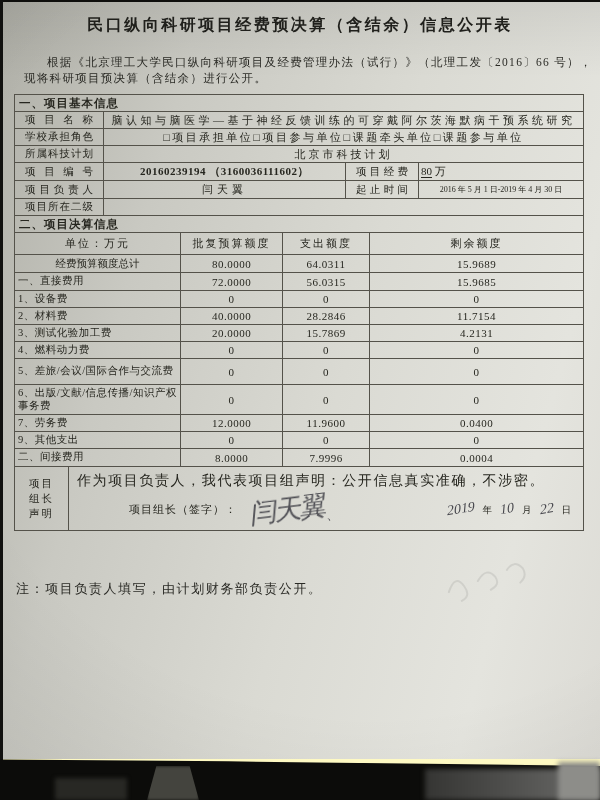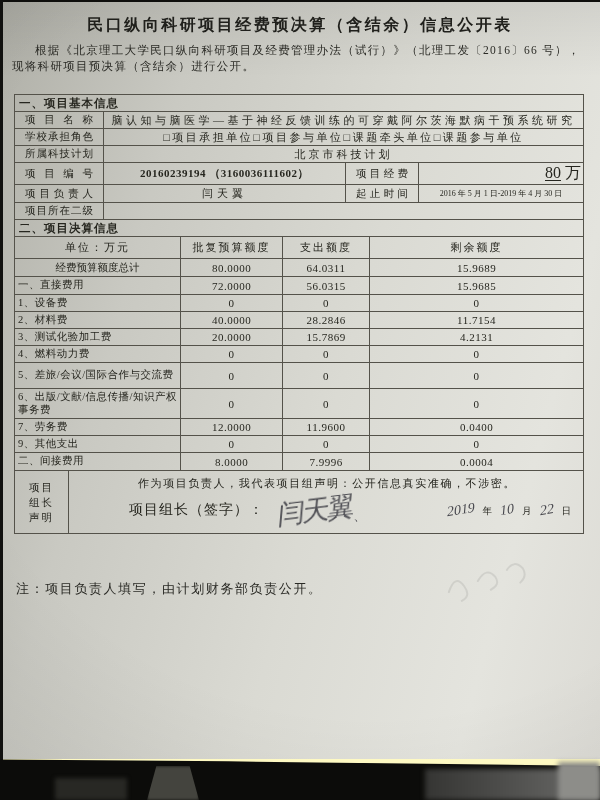--- a/index.html
+++ b/index.html
@@ -38,53 +38,53 @@
   
   .bleed { position:absolute; left:438px; top:558px; width:100px; height:48px; opacity:0.09; transform:rotate(-6deg); }
 
   .title {
     position:absolute; top:15px; left:0; width:100%; text-align:center;
     font-size:16px; font-weight:bold; letter-spacing:2.5px; color:#20201c;
   }
   .intro {
     position:absolute; top:43px; left:12px; width:574px;
     font-size:11.5px; line-height:15.5px; letter-spacing:1.3px; color:#2a2a25;
-    text-indent:2em; margin:0;
+    text-indent:2em; margin:12px;
   }
 
   .tables { position:absolute; left:14px; top:94px; width:569px; color:#26261f; }
   table { border-collapse:collapse; table-layout:fixed; width:569px; margin-top:-1px; }
   table.first { margin-top:0; }
   td { border:1px solid #54524a; padding:0 2px; font-size:10.5px; vertical-align:middle; overflow:hidden; white-space:nowrap; }
   tr.h17 > td { height:16px; }
   tr.h18 > td { height:17px; }
   tr.h22 > td { height:21px; }
   tr.h26 > td { height:25px; }
   tr.h30 > td { height:29px; }
 
   .sec { font-weight:bold; font-size:11.5px; letter-spacing:1px; padding-left:4px; }
   .j { text-align:justify; text-align-last:justify; padding:0 8px; }
   .ctr { text-align:center; }
   .name-val { text-align:center; font-size:11px; letter-spacing:3.5px; }
   .chk-val { text-align:center; font-size:11px; letter-spacing:2.5px; }
   .plan-val { text-align:center; font-size:11px; letter-spacing:3px;margin-top:19px; }
   .no-val { text-align:center; font-size:11px; font-weight:bold; letter-spacing:0.5px; }
   .person-val { text-align:center; font-size:11px; letter-spacing:4px; }
-  .amt { text-align:right; font-size:16px; }
+  .amt { text-align:left; font-size:11px; }
   .ul { text-decoration:underline; text-underline-offset:2px; }
   .dt { font-size:8px; text-align:center; letter-spacing:0; padding:0 1px; }
   .bl { text-align:left; padding:0 2px 0 3px; white-space:normal; line-height:12.5px; letter-spacing:0.5px; }
   .num { text-align:center; font-size:11px; letter-spacing:0.5px; }
   .hdr { text-align:center; font-size:11px; letter-spacing:2px; }
 
   .decl-lbl { text-align:center; font-size:10.5px; line-height:15px; letter-spacing:2px; }
   .decl-cell { vertical-align:top; white-space:normal; padding:5px 6px 2px 8px; }
-  .decl-statement { font-size:11px; letter-spacing:1.6px;text-align:center; }
+  .decl-statement { font-size:14px; letter-spacing:1.6px; }
   .sig-row { display:flex; align-items:center; margin-top:0; padding-left:52px; height:38px; }
-  .sign-label { font-size:14px; letter-spacing:1px; }
+  .sign-label { font-size:11px; letter-spacing:1px; }
   .signature {
     display:inline-block; margin-left:14px; font-size:27px; font-weight:normal;
     color:#33333b; opacity:0.82; transform:rotate(-7deg) skewX(-12deg);
     filter:blur(0.3px); letter-spacing:-2px;
   }
   .sig-tail { font-size:14px; color:#33333b; opacity:0.8; transform:translateY(6px); display:inline-block; }
   .sig-date { display:flex; align-items:baseline; margin-left:auto; padding-right:6px; gap:8px; }
   .hand { display:inline-block; font-size:14px; color:#2e2e36; opacity:0.85; transform:rotate(-9deg) skewX(-14deg); }
   .unit { font-size:9.5px; }
 

